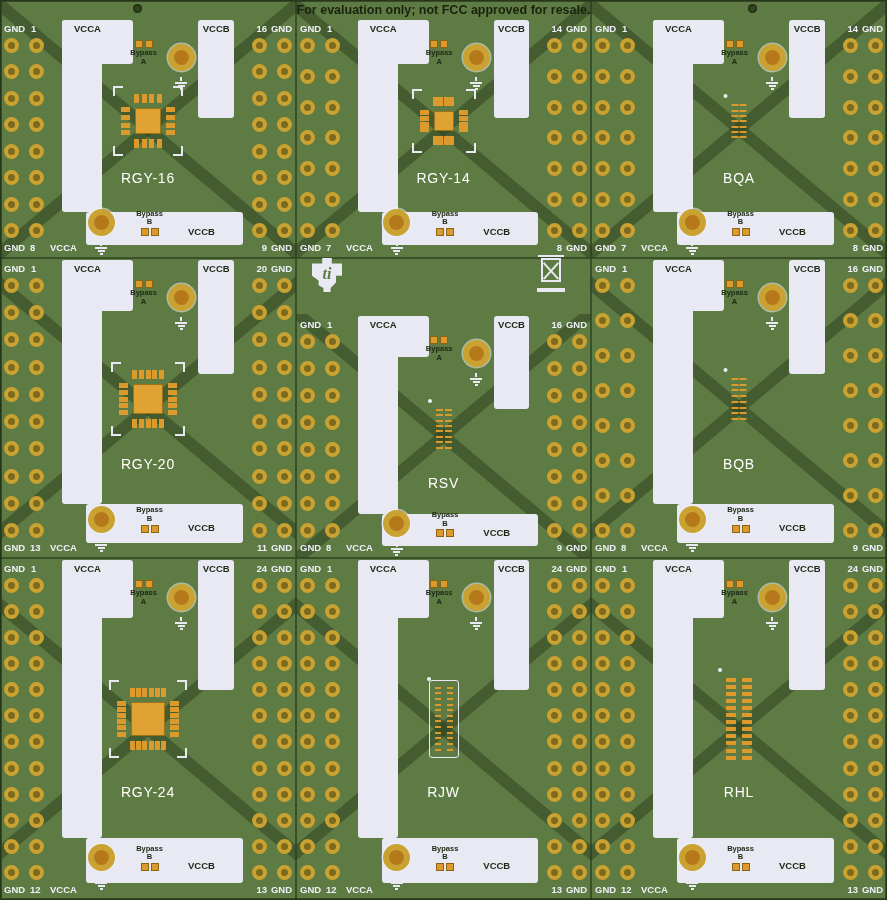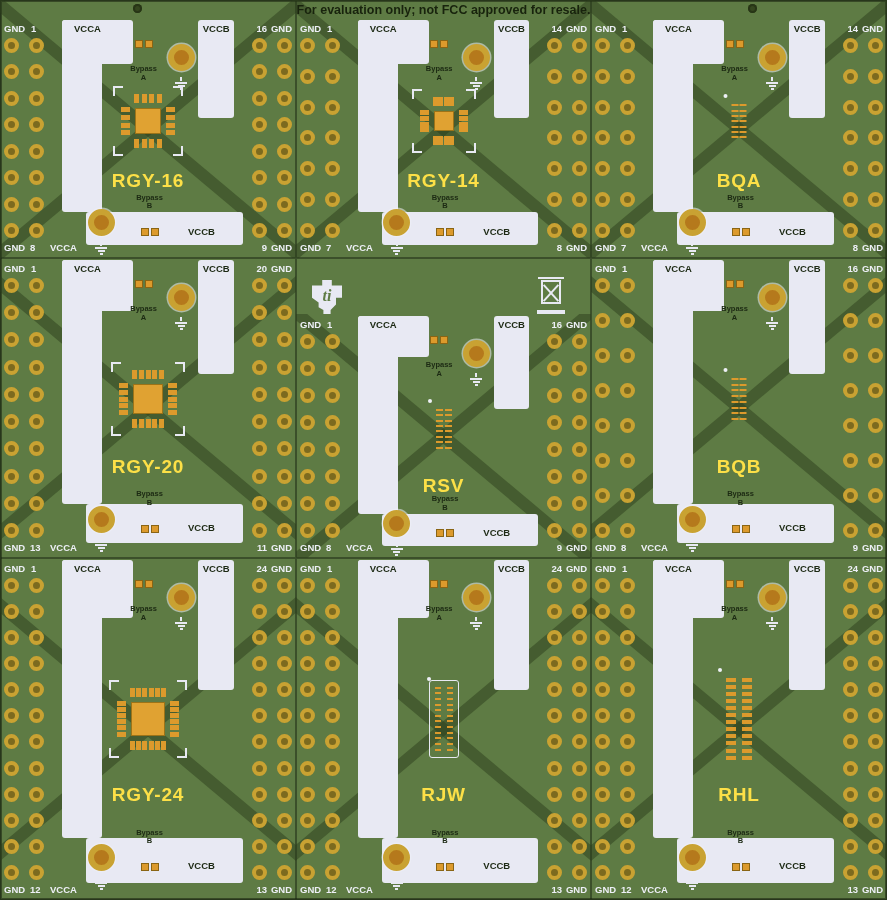--- a/index.html
+++ b/index.html
@@ -41,21 +41,21 @@
 
   .tp{position:absolute;width:27px;height:27px;border-radius:50%;background:#b5791c;
     border:6px solid #c9a232;box-shadow:0 0 0 1.5px rgba(238,240,247,.55);z-index:2}
   .tp-top{left:calc(61% - 13px);top:calc(var(--toff) + 20px)}
   .tp-bot{left:calc(34% - 13px);bottom:8.5%}
   .gsym{position:absolute;left:50%;top:27px;width:12px;margin-left:-6px}
   .gsym::before{content:'';display:block;width:2px;height:4px;background:#e8e9f3;margin:0 auto}
   .gsym i{display:block;background:#e8e9f3;height:2px;margin:1px auto}
   .gsym i:nth-child(1){width:12px}.gsym i:nth-child(2){width:7px}.gsym i:nth-child(3){width:3px}
 
-  .bypass{position:absolute;z-index:2;display:flex;flex-direction:column;align-items:center;gap:17px}
+  .bypass{position:absolute;z-index:2;display:flex;flex-direction:column;align-items:center;gap:1px}
   .by-a{left:44%;top:calc(var(--toff) + 16px)}
   .by-b{left:46%;bottom:8.5%}
   .cap{display:flex;gap:2px}
   .cpad{width:8px;height:8px;background:#dc9a2c;border:1px solid #8a6514}
   .bylab{display:flex;flex-direction:column;align-items:center;color:#1c2913;
     font-size:7.5px;font-weight:bold;line-height:1.15}
 
   .fp{position:absolute;left:50%;top:47%;transform:translate(-50%,-50%);z-index:2}
   .qfn .fpc{position:absolute;inset:10px;background:#e0a232;border:1px solid #9c7318}
   .qside{position:absolute;display:flex;justify-content:space-between}
@@ -69,30 +69,30 @@
   .c-tl{top:-12px;left:-12px;border-right:none;border-bottom:none}
   .c-tr{top:-12px;right:-12px;border-left:none;border-bottom:none}
   .c-bl{bottom:-12px;left:-12px;border-right:none;border-top:none}
   .c-br{bottom:-12px;right:-12px;border-left:none;border-top:none}
   .dual{display:flex;justify-content:space-between}
   .dcol{display:flex;flex-direction:column;justify-content:space-between}
   .dpad{display:block;background:#dc9a2c}
   .dual.outlined::after{content:'';position:absolute;inset:-7px -6px;border:1.5px solid #e8e9f3;border-radius:3px}
   .fpdot{position:absolute;top:-10px;left:-8px;width:4px;height:4px;border-radius:50%;background:#eef0f7}
 
-  .pkg{position:absolute;left:50%;top:66%;transform:translateX(-50%);color:#fde047;
-    font-weight:bold;font-size:19px;letter-spacing:.8px;z-index:3;white-space:nowrap}
+  .pkg{position:absolute;left:50%;top:66%;transform:translateX(-50%);color:#ffffff;
+    font-weight:normal;font-size:14px;letter-spacing:.8px;z-index:3;white-space:nowrap}
 
   .banner{position:absolute;top:3px;left:0;right:0;text-align:center;color:#18230d;
     font-weight:bold;font-size:12.5px;z-index:6}
   .mhole{position:absolute;top:4px;width:9px;height:9px;border-radius:50%;background:#35461f;
     box-shadow:inset 0 0 0 2px #273516;z-index:6}
   .mh1{left:133px}.mh2{left:748px}
 
-  .band{height:56px;display:flex;align-items:flex-end;position:relative;z-index:2}
+  .band{height:56px;display:flex;align-items:flex-start;position:relative;z-index:2}
   .logo-band{gap:10px;padding-left:16px}
   .ti-bug{width:30px;height:34px;background:#e8e9f3;position:relative;
     clip-path:polygon(34% 0,66% 0,66% 16%,100% 16%,100% 52%,80% 52%,80% 72%,62% 88%,62% 100%,38% 100%,38% 88%,22% 80%,22% 66%,0 52%,0 16%,34% 16%)}
   .ti-bug-txt{position:absolute;left:50%;top:46%;transform:translate(-50%,-50%);
     font-family:"Liberation Serif",serif;font-style:italic;font-weight:bold;font-size:16px;color:#5e7b44}
   .wordmark{display:flex;flex-direction:column;color:#eef0f7;font-weight:bold;
     letter-spacing:1.5px;font-size:15px;line-height:1.15}
   .weee{margin-left:auto;margin-right:26px;display:flex;flex-direction:column;align-items:center}
   .bin{width:20px;height:24px;border:2px solid #e8e9f3;position:relative}
   .lid{position:absolute;top:-5px;left:-5px;width:26px;height:2px;background:#e8e9f3}

